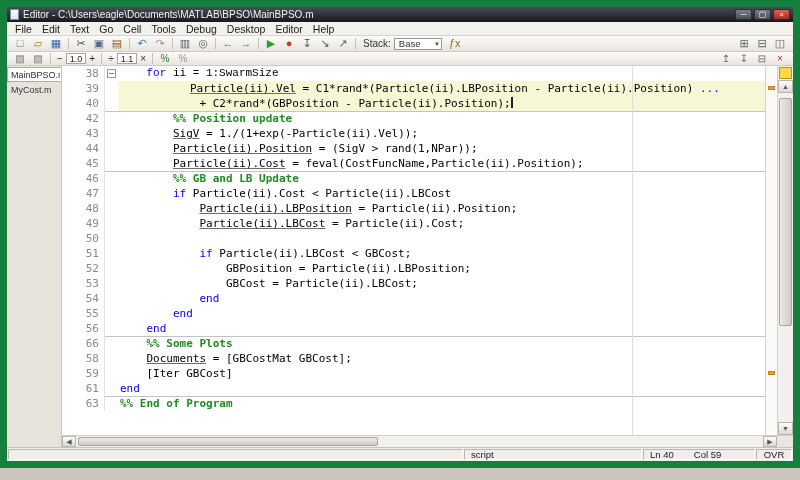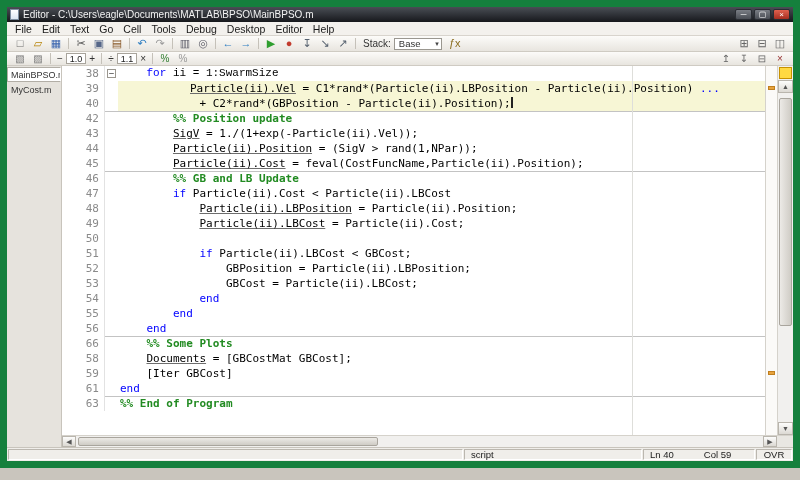--- a/index.html
+++ b/index.html
@@ -69,21 +69,21 @@
   .scroll-arrow.h {width:14px;height:100%;line-height:10px}
   .htrack {flex:1;position:relative}
   .hthumb {position:absolute;top:1px;bottom:1px;left:2px;width:300px;background:linear-gradient(#eceae6,#cfccc5);border:1px solid #a9a59d;border-radius:2px}
   .hcorner {width:16px;flex:none;background:#e9e7e2}
 
   
   .statusbar {height:14px;background:#f0eeea;border-top:1px solid #c8c4bc;display:flex;align-items:stretch;font-size:9.5px;color:#222;flex:none}
   .sb-sec {border:1px solid;border-color:#bbb7af #ffffff #ffffff #bbb7af;margin:1px 0 1px 1px;display:flex;align-items:center;padding:0 6px;white-space:nowrap}
   .sb-left {flex:1}
   .sb-script {width:178px}
-  .sb-pos {width:112px;gap:30px}
+  .sb-pos {width:112px;gap:20px}
   .sb-ovr {width:36px;justify-content:center;margin-right:1px}
 </style>
 </head>
 <body>
 
 <div class="window">
 
   <div class="titlebar">
     <span class="title-icon"></span>
     <span class="title-text">Editor - C:\Users\eagle\Documents\MATLAB\BPSO\MainBPSO.m</span>

